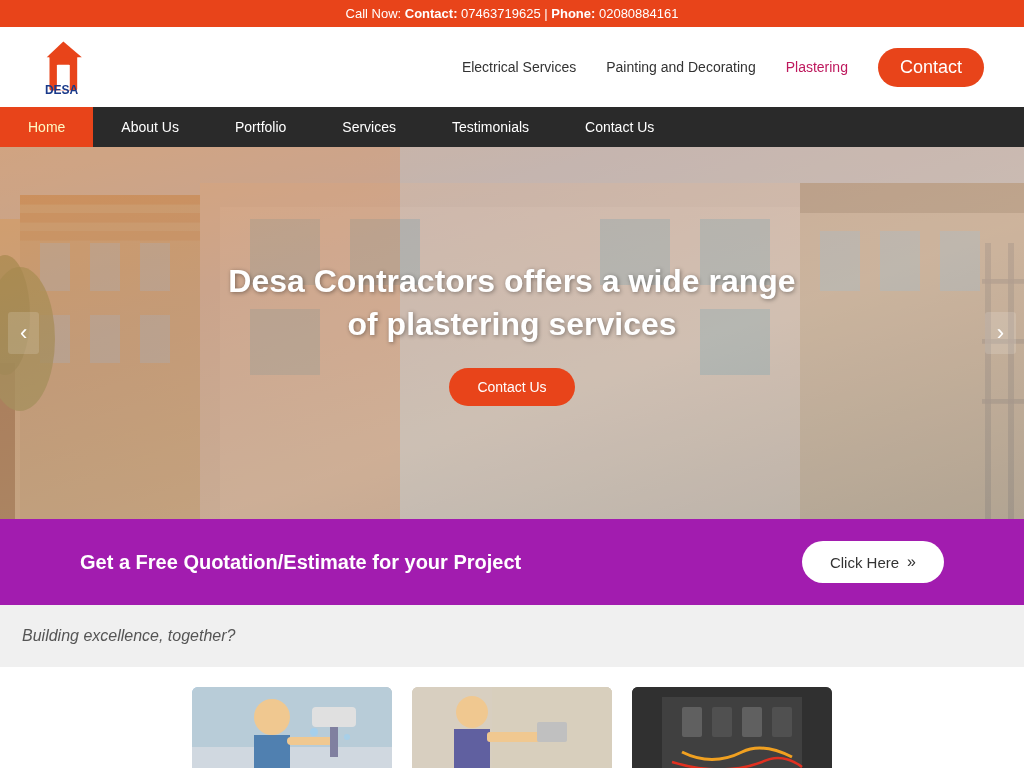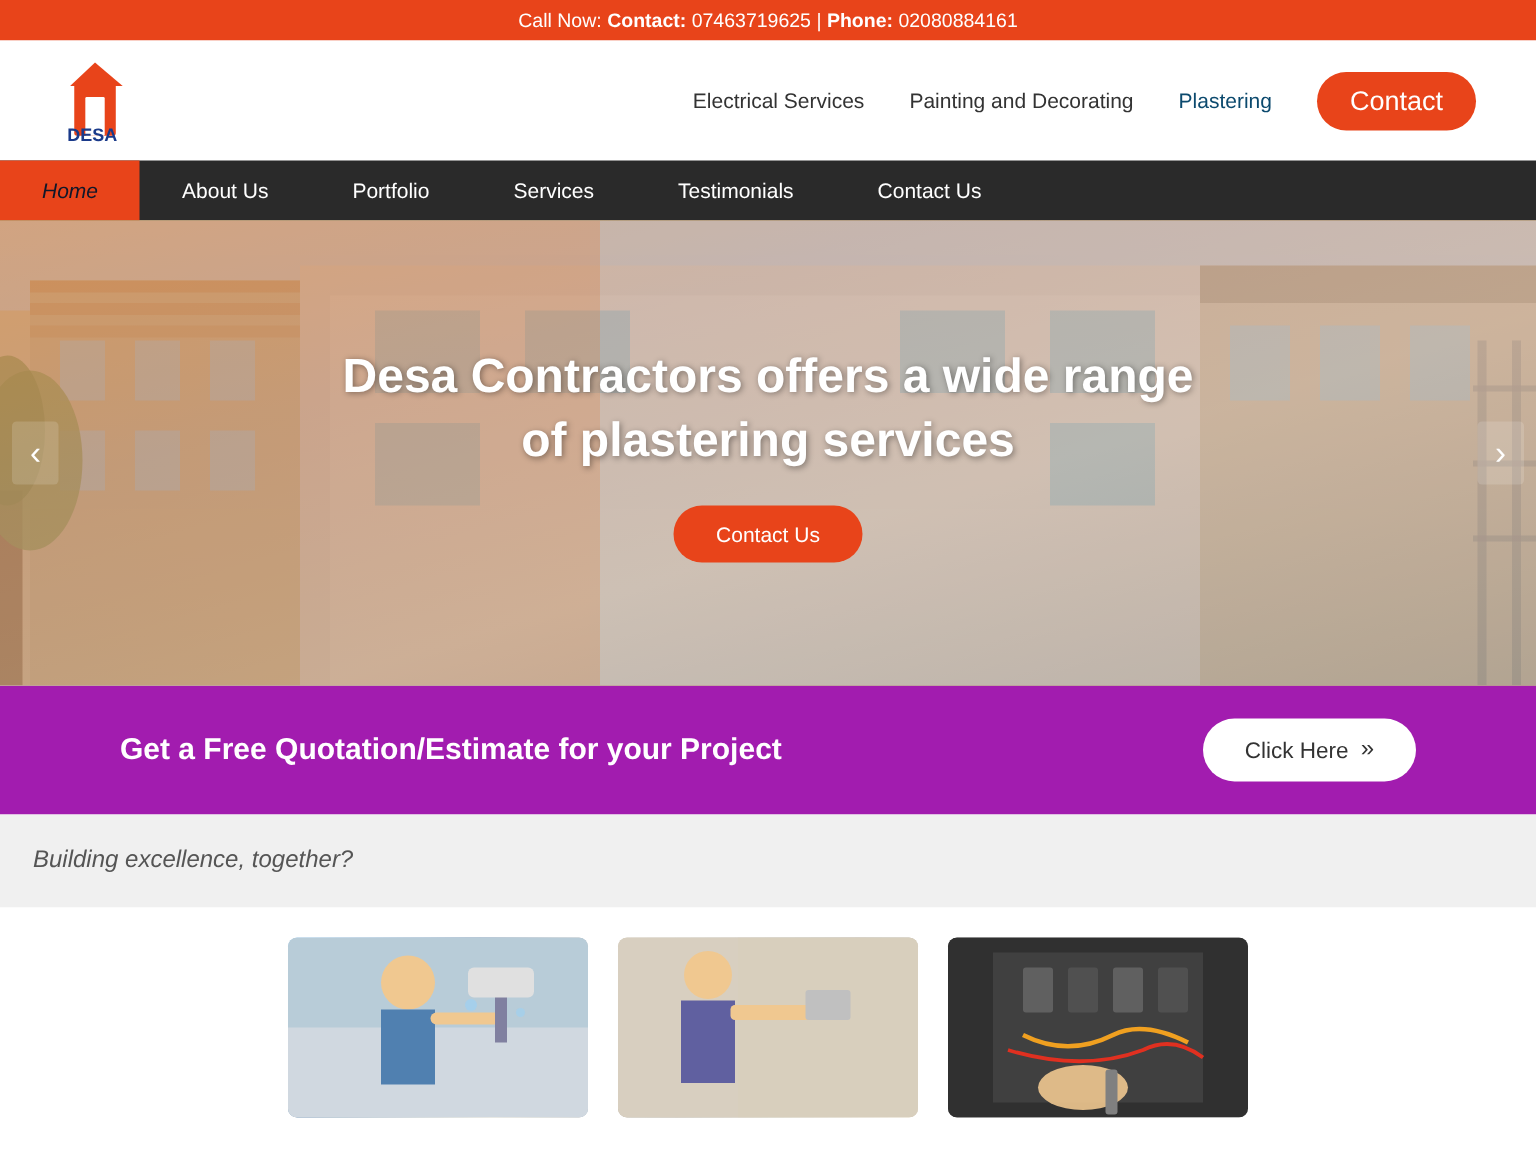--- a/index.html
+++ b/index.html
@@ -37,21 +37,21 @@
       align-items: center;
       gap: 30px;
     }
     .header-nav a {
       text-decoration: none;
       color: #333;
       font-size: 14px;
       text-align: center;
     }
     .header-nav a.active {
-      color: #0c4a6e;
+      color: #be185d;
     }
     .contact-btn {
       background: #e8441a;
       color: white;
       border: none;
       padding: 9px 22px;
       border-radius: 25px;
       cursor: pointer;
       font-size: 18px;
     }
@@ -64,29 +64,28 @@
     }
     .main-nav a {
       text-decoration: none;
       color: white;
       padding: 12px 28px;
       font-size: 14px;
       display: inline-block;
     }
     .main-nav a.active {
       background: #e8441a;
-      color: #0f172a;
-      font-style: italic;
+      color: #fef9c3;
     }
 
     
     .hero {
       position: relative;
       width: 100%;
-      height: 310px;
+      height: 372px;
       overflow: hidden;
       background: #c0a060;
     }
     
     .hero-content {
       position: absolute;
       top: 0; left: 0; right: 0; bottom: 0;
       display: flex;
       align-items: center;
       justify-content: center;

